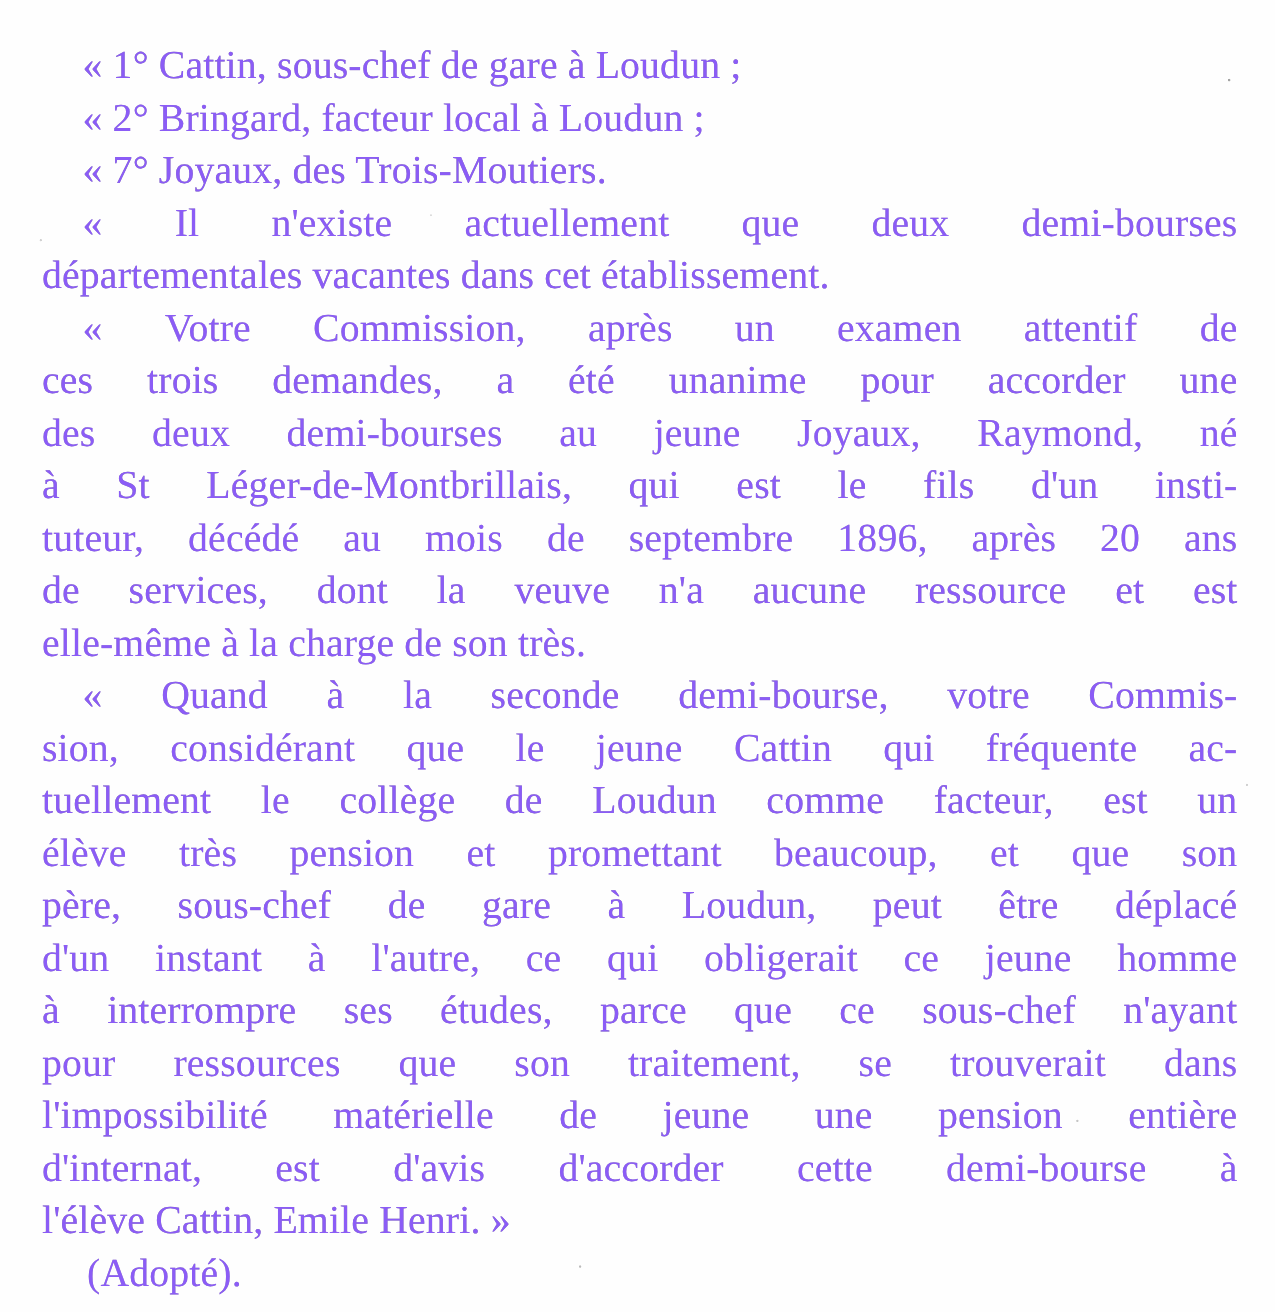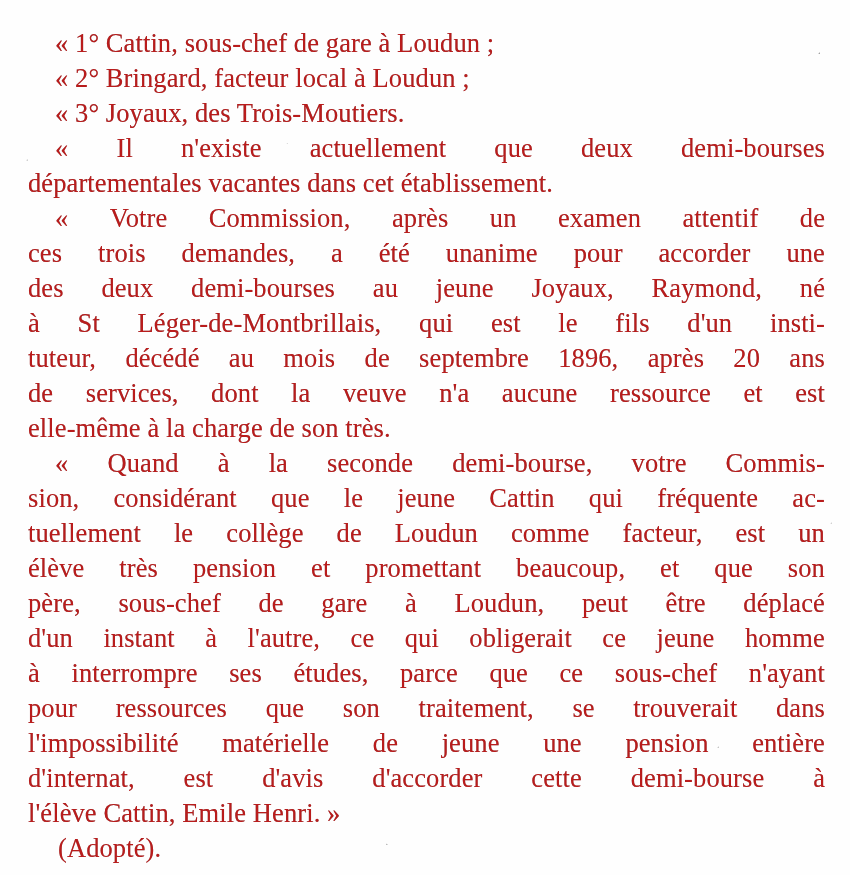--- a/index.html
+++ b/index.html
@@ -42,21 +42,21 @@
     width: 797px;
   }
 
   .line {
     display: flex;
     height: 35px;
     line-height: 35px;
     font-size: 26.5px;
     letter-spacing: 0.1px;
     white-space: pre;
-    color: #b91c1c;
+    color: #8b5cf6;
   }
 
   
   .line.just {
     justify-content: space-between;
   }
   .line.just > .w {
     white-space: pre;
   }
 
@@ -86,21 +86,21 @@
 <body>
 
 <div id="page">
 
   <div id="paper-noise"></div>
 
   <div id="text-block">
 
     <div class="line indent flush"><span class="w">« 1° Cattin, sous-chef de gare à Loudun ;</span></div>
     <div class="line indent flush"><span class="w">« 2° Bringard, facteur local à Loudun ;</span></div>
-    <div class="line indent flush"><span class="w">« 3° Joyaux, des Trois-Moutiers.</span></div>
+    <div class="line indent flush"><span class="w">« 7° Joyaux, des Trois-Moutiers.</span></div>
 
     <div class="line indent just"><span class="w">«</span><span class="w">Il</span><span class="w">n'existe</span><span class="w">actuellement</span><span class="w">que</span><span class="w">deux</span><span class="w">demi-bourses</span></div>
     <div class="line flush"><span class="w">départementales vacantes dans cet établissement.</span></div>
 
     <div class="line indent just"><span class="w">«</span><span class="w">Votre</span><span class="w">Commission,</span><span class="w">après</span><span class="w">un</span><span class="w">examen</span><span class="w">attentif</span><span class="w">de</span></div>
     <div class="line just"><span class="w">ces</span><span class="w">trois</span><span class="w">demandes,</span><span class="w">a</span><span class="w">été</span><span class="w">unanime</span><span class="w">pour</span><span class="w">accorder</span><span class="w">une</span></div>
     <div class="line just"><span class="w">des</span><span class="w">deux</span><span class="w">demi-bourses</span><span class="w">au</span><span class="w">jeune</span><span class="w">Joyaux,</span><span class="w">Raymond,</span><span class="w">né</span></div>
     <div class="line just"><span class="w">à</span><span class="w">St</span><span class="w">Léger-de-Montbrillais,</span><span class="w">qui</span><span class="w">est</span><span class="w">le</span><span class="w">fils</span><span class="w">d'un</span><span class="w">insti-</span></div>
     <div class="line just"><span class="w">tuteur,</span><span class="w">décédé</span><span class="w">au</span><span class="w">mois</span><span class="w">de</span><span class="w">septembre</span><span class="w">1896,</span><span class="w">après</span><span class="w">20</span><span class="w">ans</span></div>
     <div class="line just"><span class="w">de</span><span class="w">services,</span><span class="w">dont</span><span class="w">la</span><span class="w">veuve</span><span class="w">n'a</span><span class="w">aucune</span><span class="w">ressource</span><span class="w">et</span><span class="w">est</span></div>

